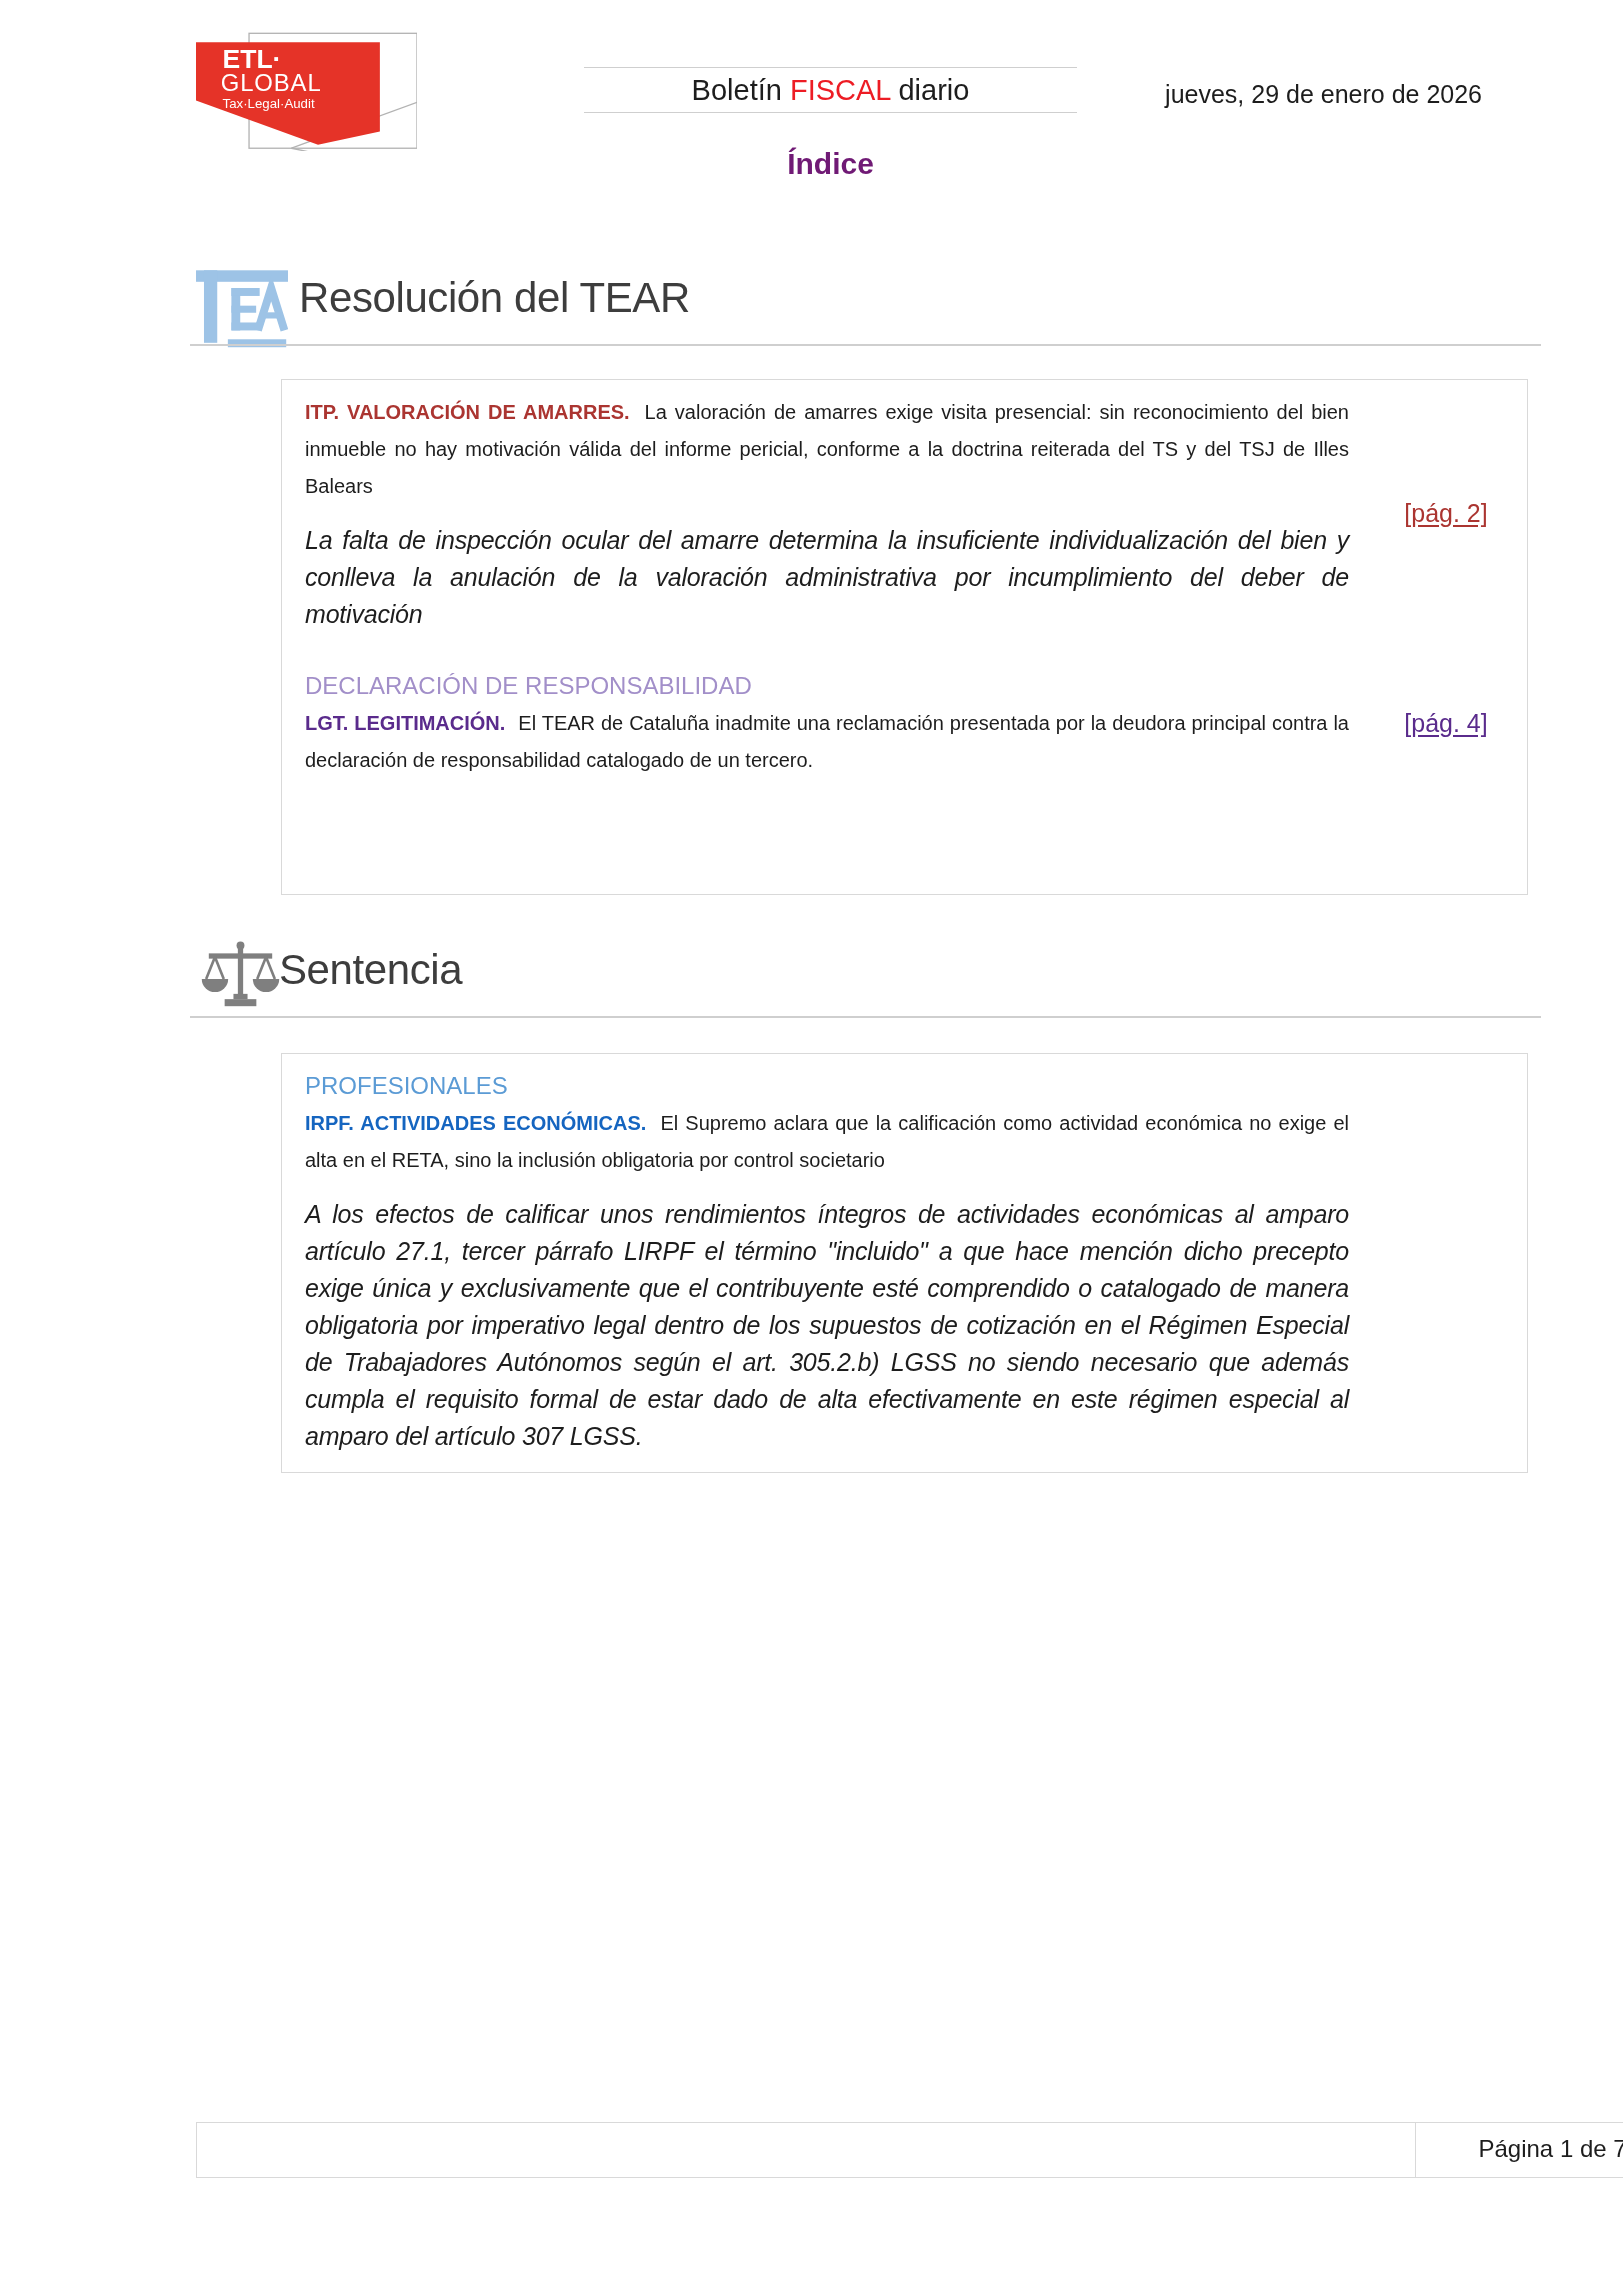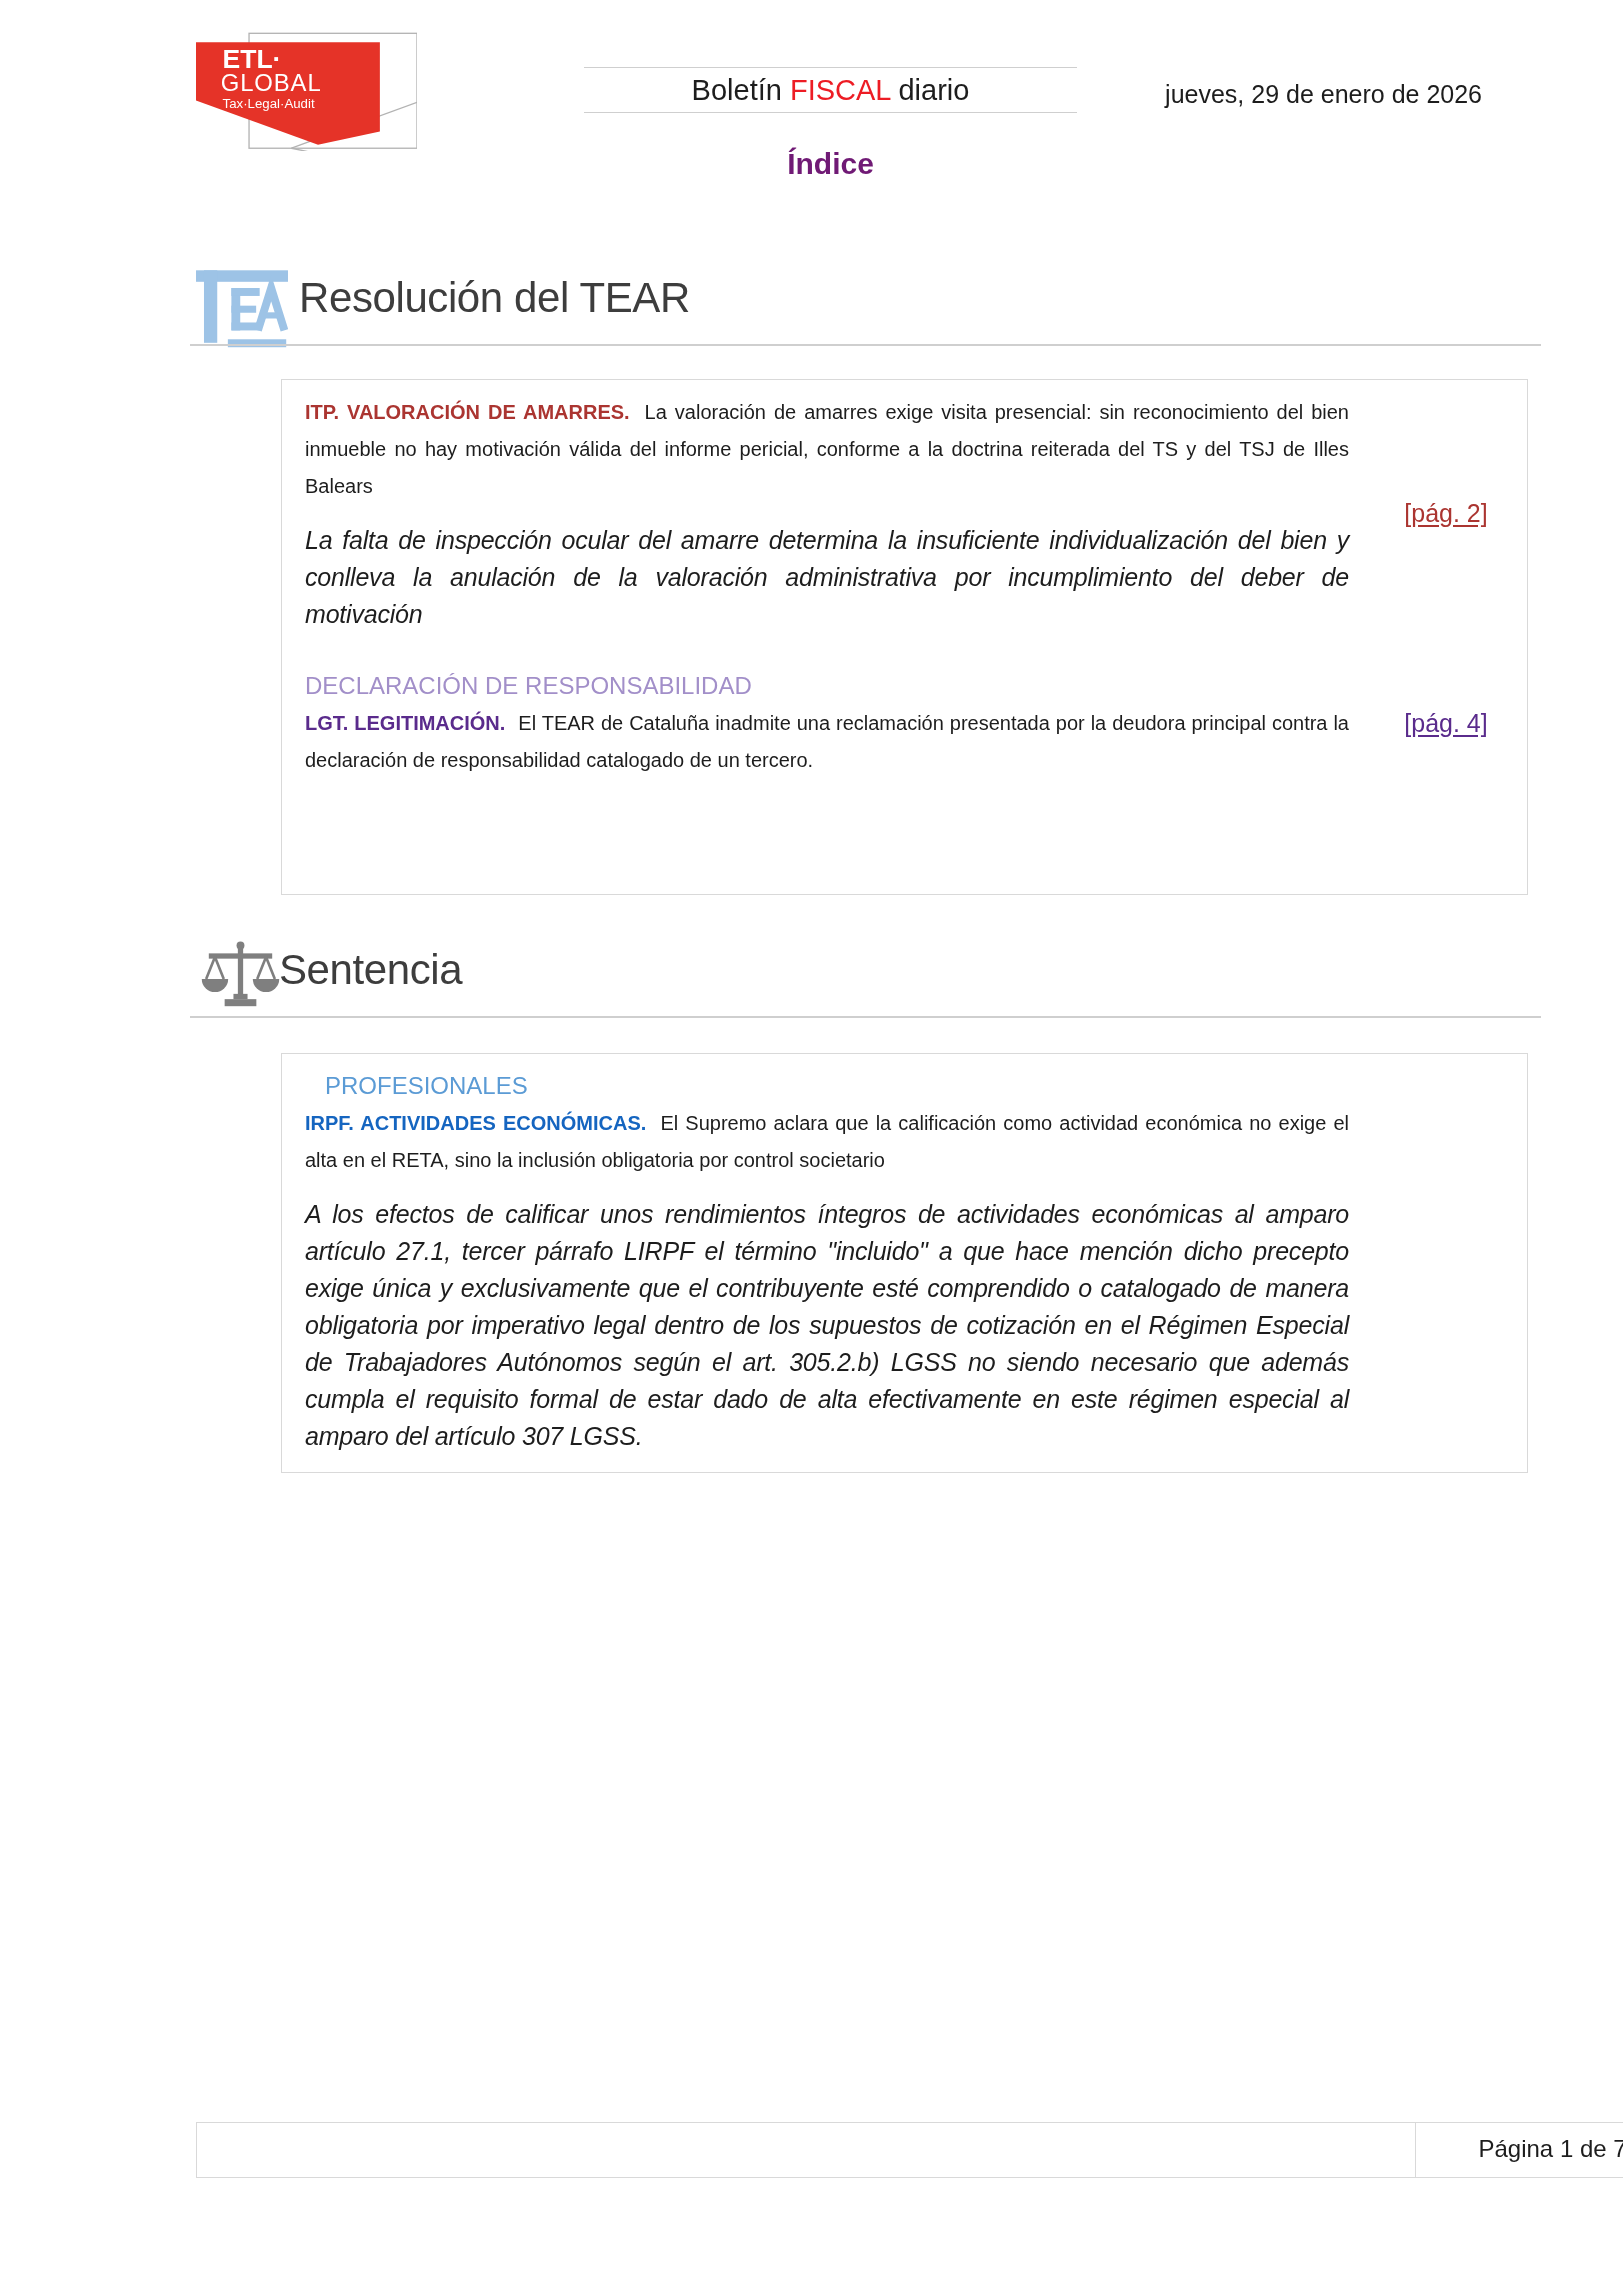--- a/index.html
+++ b/index.html
@@ -149,21 +149,21 @@
       <rect x="28" y="68" width="36" height="8"></rect>
     </svg>
   </div>
   <div class="abs section-title" style="left:279px; top:946px;">Sentencia</div>
   <div class="abs rule" style="left:190px; top:1016px; width:1351px;"></div>
 
   <div class="abs box" style="left:281px; top:1053px; min-height:370px;">
 
     <div class="entry">
       <div class="entry-text">
-        <div class="category" style="color: rgb(91, 155, 213); margin-left: 20px;">PROFESIONALES</div>
+        <div class="category" style="color: rgb(91, 155, 213);">PROFESIONALES</div>
         <p class="entry-para">
           <strong style="color: rgb(21, 101, 192);">IRPF. ACTIVIDADES ECONÓMICAS.</strong>
           <span>El Supremo aclara que la calificación como actividad económica no exige el alta en el RETA, sino la inclusión obligatoria por control societario</span>
         </p>
         <p class="commentary">A los efectos de calificar unos rendimientos íntegros de actividades económicas al amparo artículo 27.1, tercer párrafo LIRPF el término "incluido" a que hace mención dicho precepto exige única y exclusivamente que el contribuyente esté comprendido o catalogado de manera obligatoria por imperativo legal dentro de los supuestos de cotización en el Régimen Especial de Trabajadores Autónomos según el art. 305.2.b) LGSS no siendo necesario que además cumpla el requisito formal de estar dado de alta efectivamente en este régimen especial al amparo del artículo 307 LGSS.</p>
       </div>
     </div>
 
   </div>
 

